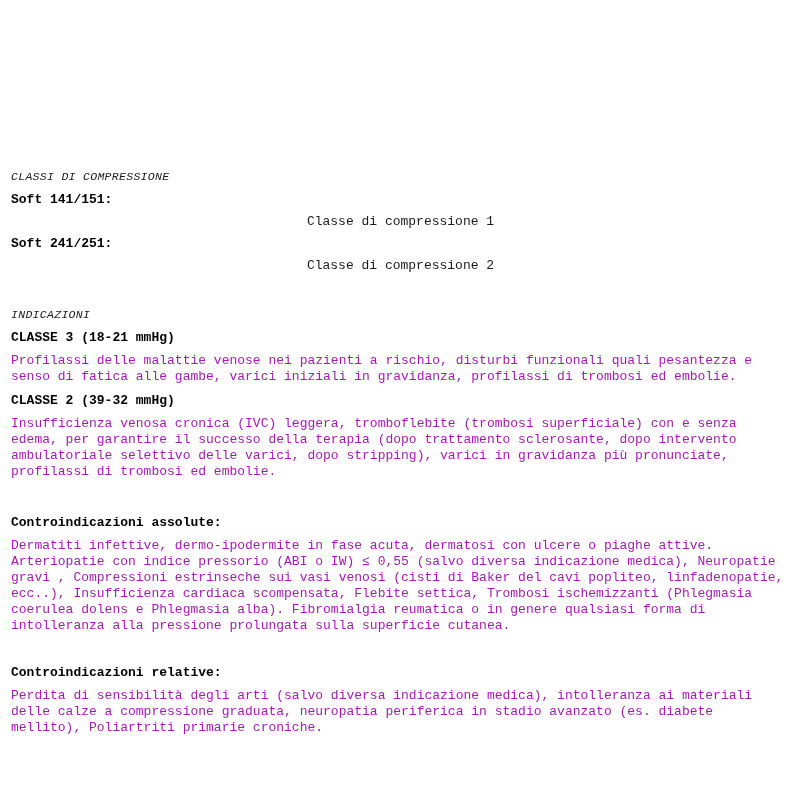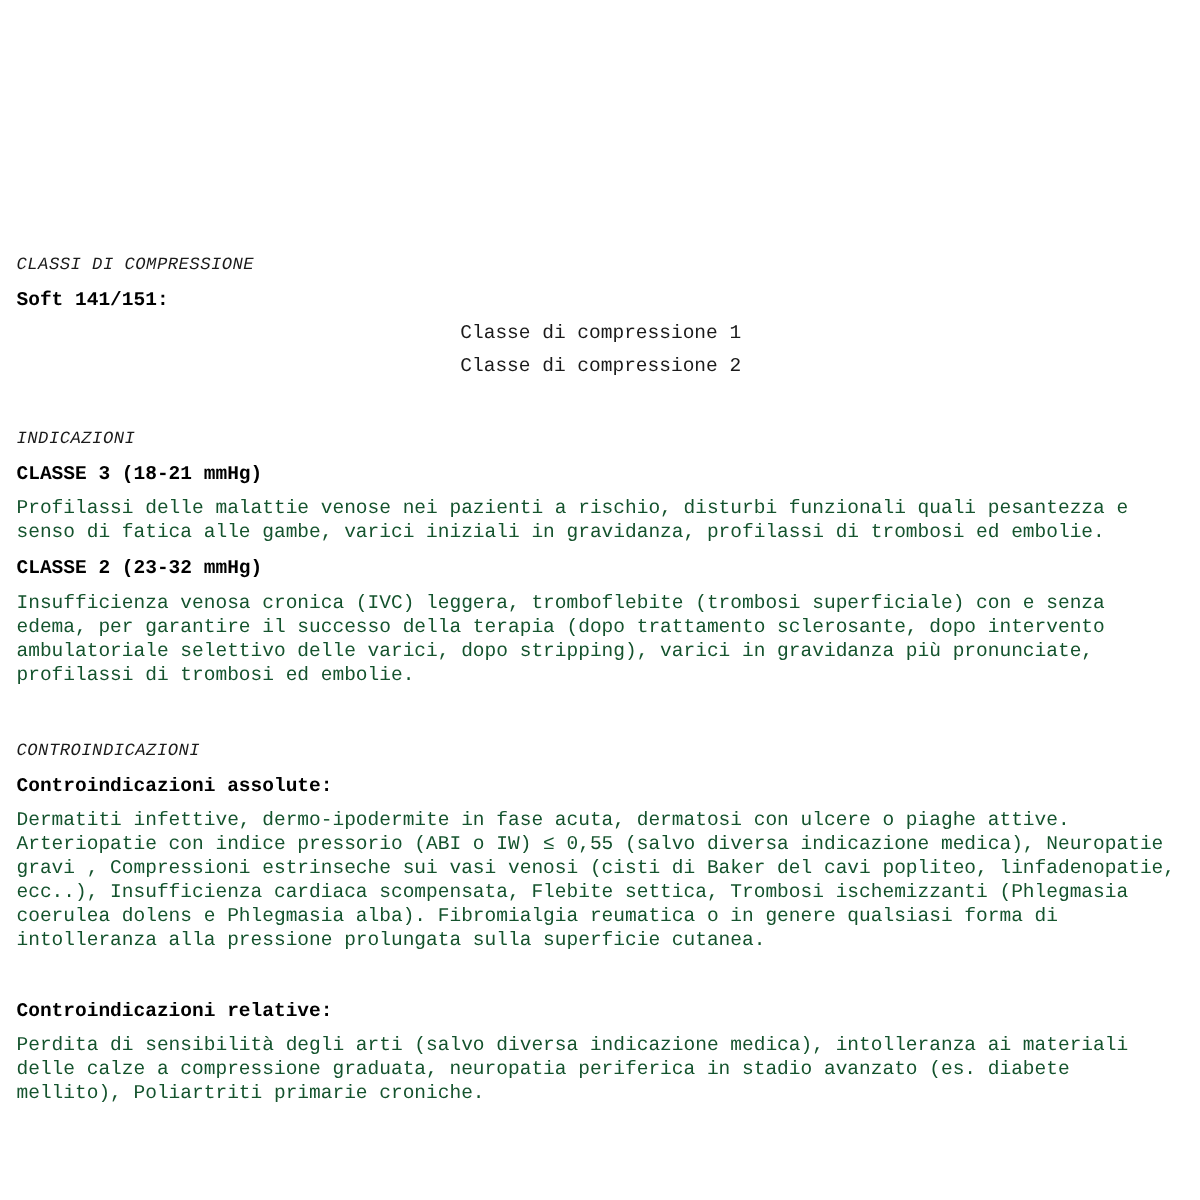--- a/index.html
+++ b/index.html
@@ -44,58 +44,58 @@
     font-size: 13px;
     font-weight: 400;
     color: #1a1a1a;
     margin: 0 0 9px 0;
     line-height: 13px;
     text-align: center;
   }
   .para {
     font-size: 13px;
     font-weight: 400;
-    color: #14532d;
+    color: #a21caf;
     margin: 0 0 9px 0;
     line-height: 16px;
   }
   .section-gap {
     height: 27px;
   }
   .sub-gap {
     height: 23px;
   }
 </style>
 </head>
 <body>
 
 <div class="page">
   <div class="content">
 
     <div>
       <p class="eyebrow">CLASSI DI COMPRESSIONE</p>
       <p class="bold-label">Soft 141/151:</p>
       <p class="plain-line">Classe di compressione 1</p>
+      <p class="bold-label">Soft 241/251:</p>
       <p class="plain-line">Classe di compressione 2</p>
     </div>
 
     <div class="section-gap"></div>
 
     <div>
       <p class="eyebrow">INDICAZIONI</p>
       <p class="bold-label">CLASSE 3 (18-21 mmHg)</p>
       <p class="para">Profilassi delle malattie venose nei pazienti a rischio, disturbi funzionali quali pesantezza e senso di fatica alle gambe, varici iniziali in gravidanza, profilassi di trombosi ed embolie.</p>
-      <p class="bold-label">CLASSE 2 (23-32 mmHg)</p>
+      <p class="bold-label">CLASSE 2 (39-32 mmHg)</p>
       <p class="para">Insufficienza venosa cronica (IVC) leggera, tromboflebite (trombosi superficiale) con e senza edema, per garantire il successo della terapia (dopo trattamento sclerosante, dopo intervento ambulatoriale selettivo delle varici, dopo stripping), varici in gravidanza più pronunciate, profilassi di trombosi ed embolie.</p>
     </div>
 
     <div class="section-gap"></div>
 
     <div>
-      <p class="eyebrow">CONTROINDICAZIONI</p>
       <p class="bold-label">Controindicazioni assolute:</p>
       <p class="para">Dermatiti infettive, dermo-ipodermite in fase acuta, dermatosi con ulcere o piaghe attive. Arteriopatie con indice pressorio (ABI o IW) ≤ 0,55 (salvo diversa indicazione medica), Neuropatie gravi , Compressioni estrinseche sui vasi venosi (cisti di Baker del cavi popliteo, linfadenopatie, ecc..), Insufficienza cardiaca scompensata, Flebite settica, Trombosi ischemizzanti (Phlegmasia coerulea dolens e Phlegmasia alba). Fibromialgia reumatica o in genere qualsiasi forma di intolleranza alla pressione prolungata sulla superficie cutanea.</p>
       <div class="sub-gap"></div>
       <p class="bold-label">Controindicazioni relative:</p>
       <p class="para">Perdita di sensibilità degli arti (salvo diversa indicazione medica), intolleranza ai materiali delle calze a compressione graduata, neuropatia periferica in stadio avanzato (es. diabete mellito), Poliartriti primarie croniche.</p>
     </div>
 
   </div>
 </div>
 

